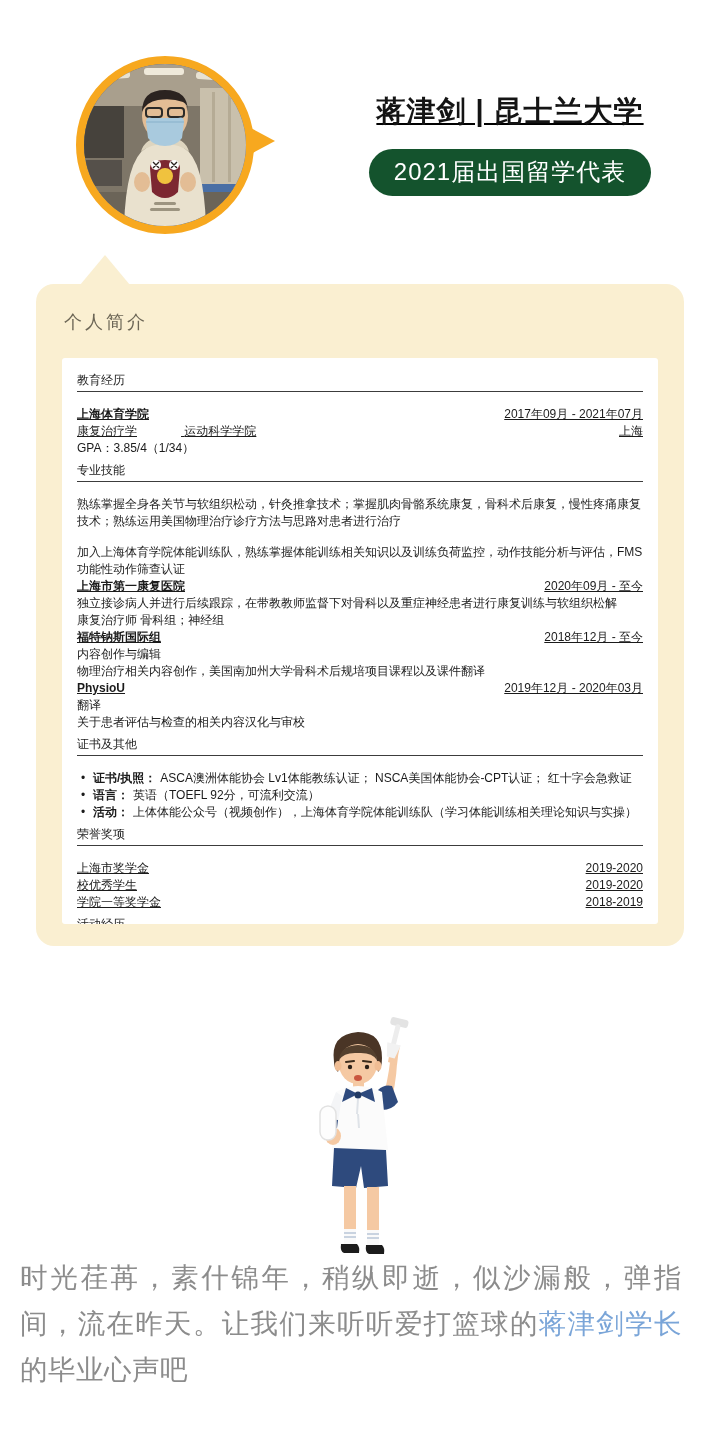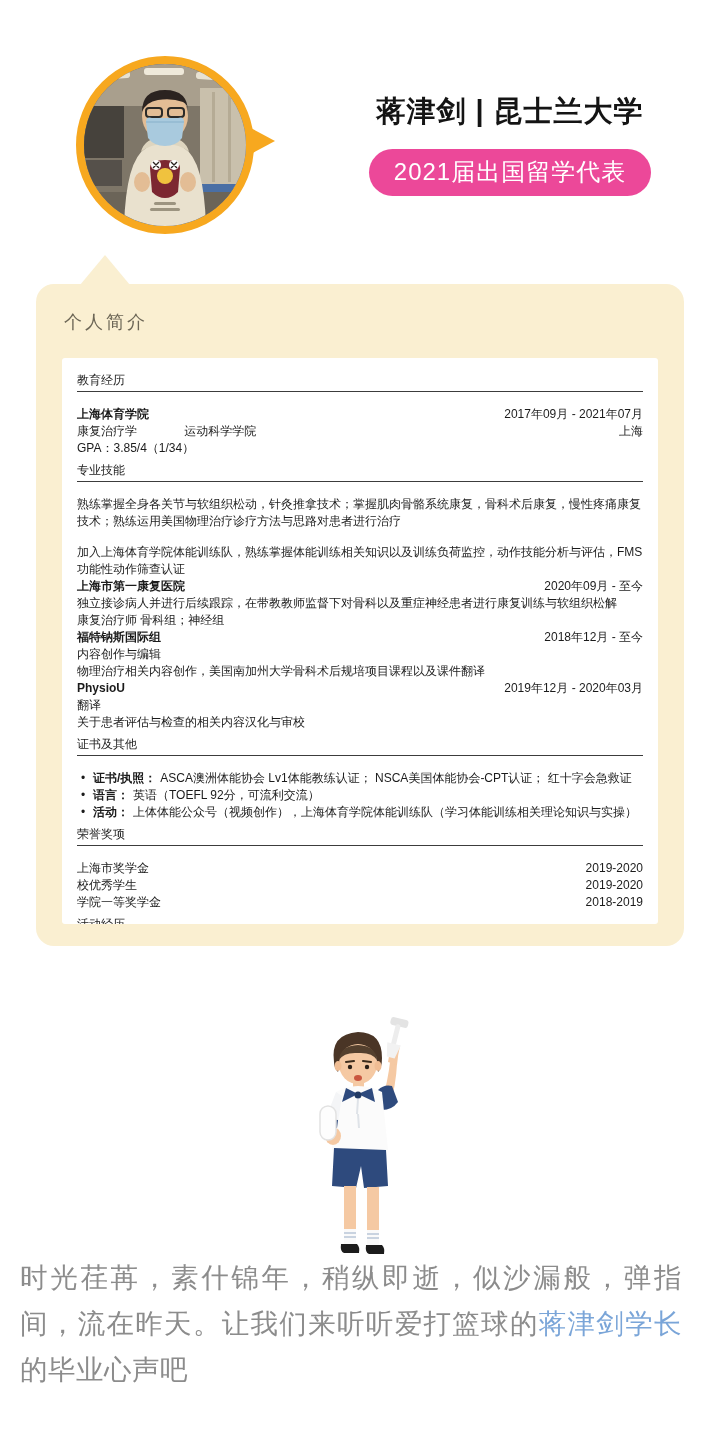--- a/index.html
+++ b/index.html
@@ -5,39 +5,39 @@
   * { margin:0; padding:0; box-sizing:border-box; }
   body { background:#fff; font-family:"Liberation Sans", sans-serif; }
   .page { position:relative; width:720px; height:1442px; background:#ffffff; overflow:hidden; margin:0 auto; }
 
   
   .avatar-bubble { position:absolute; left:76px; top:56px; width:178px; height:178px;
     border-radius:50%; border:8px solid #F7A81F; overflow:hidden; background:#8a8378; }
   .avatar-bubble svg { display:block; width:100%; height:100%; }
   .avatar-tail { position:absolute; left:249px; top:127px; width:0; height:0;
     border-left:26px solid #F7A81F; border-top:14px solid transparent; border-bottom:14px solid transparent; }
-  .title-block { position:absolute; left:345px; top:92px; width:330px; text-align:center; }
+  .title-block { position:absolute; left:345px; top:92px; width:330px; text-align:center;text-decoration:underline; }
   .name-title { font-size:29px; font-weight:700; color:#141414; letter-spacing:1px; }
-  .badge { display:inline-block; margin-top:17px; background:#ec4899; color:#ffffff;
+  .badge { display:inline-block; margin-top:17px; background:#14532d; color:#ffffff;
     font-size:24px; line-height:1; padding:11px 25px 12px; border-radius:28px; letter-spacing:1px; }
 
   
   .card-pointer { position:absolute; left:80px; top:255px; width:0; height:0;
     border-bottom:30px solid #FAEFD1; border-left:25px solid transparent; border-right:25px solid transparent; }
   .profile-card { position:absolute; left:36px; top:284px; width:648px; height:662px;
     background:#FAEFD1; border-radius:18px; }
   .profile-heading { position:absolute; left:28px; top:26px; font-size:18px; color:#6C6656; letter-spacing:3px; }
 
   
   .resume-sheet { position:absolute; left:26px; top:74px; width:596px; height:566px;
     background:#ffffff; border-radius:3px; padding:9px 15px 0 15px;
     font-size:12px; line-height:17px; color:#1b1b1b; overflow:hidden; }
   .sec-title { font-size:12px; font-weight:400; padding:5px 0 2px;
     border-bottom:1.5px solid #3c3c3c; margin-bottom:14px; }
-  .row { display:flex; justify-content:space-between; align-items:baseline; }
+  .row { display:flex; justify-content:space-between; align-items:baseline;text-decoration:underline; }
   .b { font-weight:700; }
   .dates { white-space:nowrap; }
   .edu-sub span:first-child { margin-right:44px; }
   .spacer { height:14px; }
   .bullet { position:relative; padding-left:16px; }
   .bullet::before { content:"•"; position:absolute; left:4px; top:0; font-size:12px; }
   .bullet .lbl { font-weight:700; margin-right:4px; }
 
   
   .boy { position:absolute; left:284px; top:1010px; width:152px; height:246px; }

